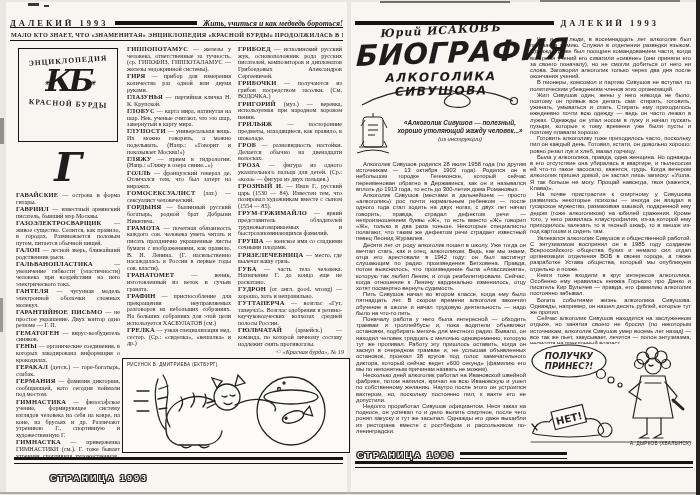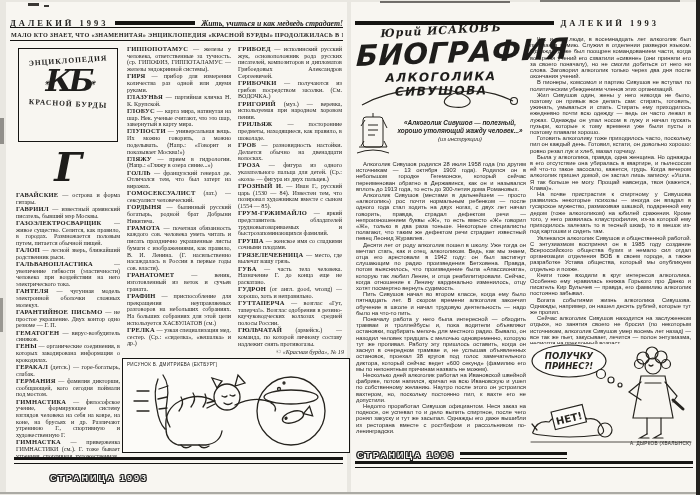--- a/index.html
+++ b/index.html
@@ -68,21 +68,21 @@
 </style>
 </head>
 <body>
 
 <div id="scan">
 
   <div class="pg" id="pageL">
     <div class="mast">
       <span class="mast-title">ДАЛЕКИЙ 1993</span>
       <span class="mast-bar"></span>
-      <span class="mast-motto">Жить, учиться и как медведь страдает!</span>
+      <span class="mast-motto">Жить, учиться и как медведь бороться!</span>
     </div>
     <div class="banner">МАЛО КТО ЗНАЕТ, ЧТО «ЗНАМЕНИТАЯ» ЭНЦИКЛОПЕДИЯ «КРАСНОЙ БУРДЫ» ПРОДОЛЖИЛАСЬ В 1993 ГОДУ БУКВОЙ «Г».</div>
 
     <div class="enc-col" id="encC1">
       <div class="enc-logo">
         <div class="logo-top">ЭНЦИКЛОПЕДИЯ</div>
         <div class="logo-mono"><span class="logo-star">✳</span><span>КБ</span><span class="logo-star">✳</span></div>
         <div class="logo-bottom">КРАСНОЙ БУРДЫ</div>
       </div>
       <div class="dropcap">Г</div>

